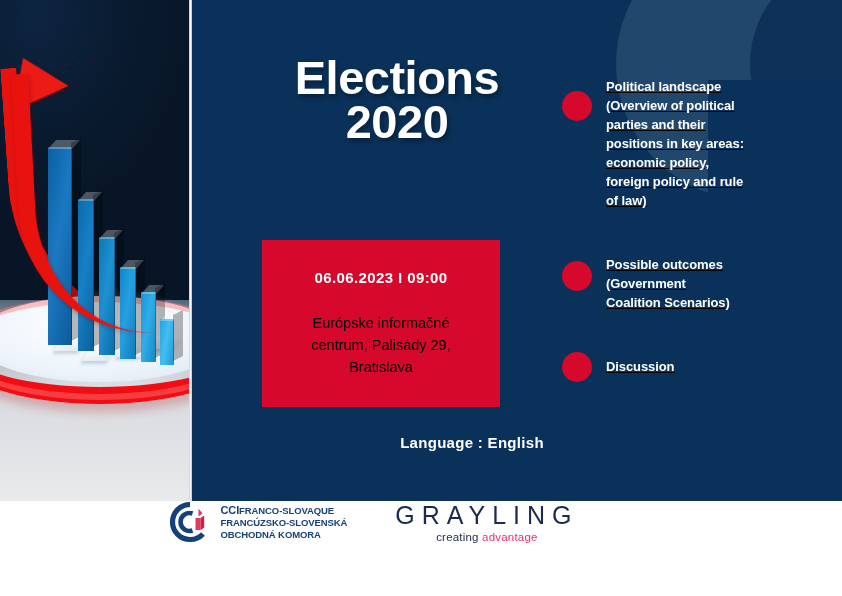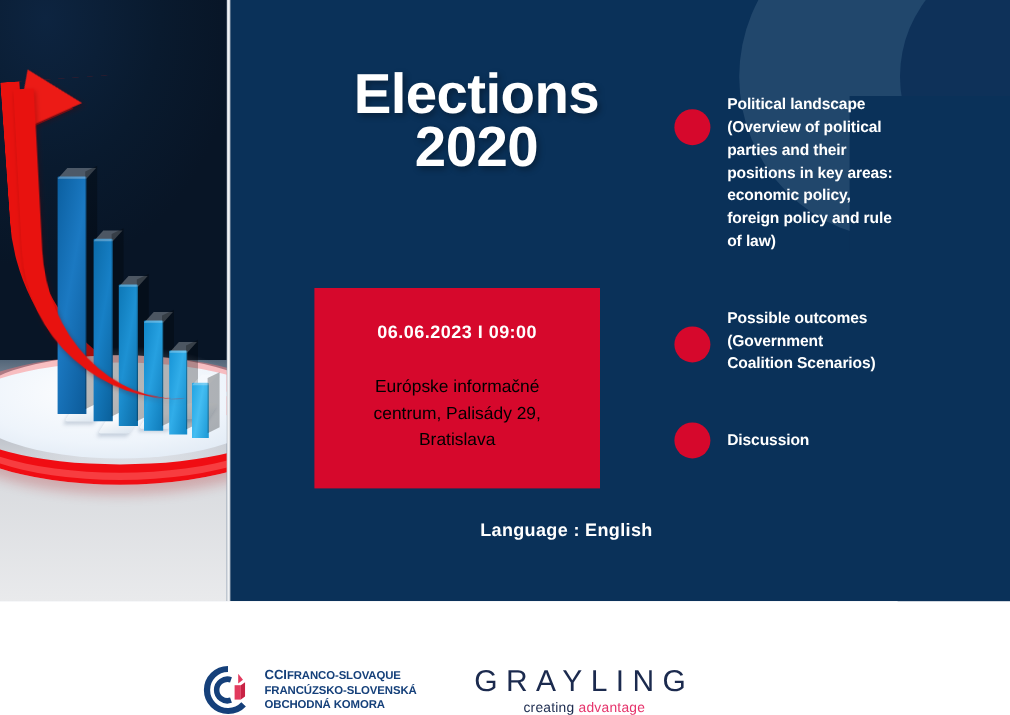--- a/index.html
+++ b/index.html
@@ -246,20 +246,21 @@
   #agenda {
     position: absolute;
     left: 370px; top: 72px;
     width: 270px;
   }
   .agenda-item {
     position: relative;
     display: flex;
     align-items: flex-start;
     margin-bottom: 24px;
+    text-decoration: underline;
   }
   .agenda-dot {
     flex: 0 0 auto;
     width: 30px; height: 30px;
     border-radius: 50%;
     background: #d6082c;
     margin-right: 14px;
   }
   .agenda-text {
     color: #ffffff;
@@ -267,31 +268,31 @@
     font-weight: bold;
     line-height: 19px;
     letter-spacing: -0.1px;
     white-space: pre-line;
     padding-top: 5px;
   }
   #agenda-item-1 .agenda-dot { margin-top: 19px; }
   #agenda-item-2 .agenda-dot { margin-top: 11px; }
   #agenda-item-3 .agenda-dot { margin-top: 0px; }
   #agenda-item-1 { margin-bottom: 40px; }
-  #agenda-item-2 { margin-bottom: 40px; align-items: center; }
+  #agenda-item-2 { margin-bottom: 40px; }
 
   
   #footer {
     position: absolute;
     left: 0; top: 501px;
     width: 748px;
     height: 95px;
     background: #ffffff;
     display: flex;
-    align-items: flex-end;
+    align-items: flex-start;
     justify-content: center;
     gap: 48px;
   }
   #cci-logo {
     display: flex;
     align-items: center;
     gap: 9px;
   }
   #cci-mark { position: relative; width: 42px; height: 42px; }
   #cci-text {

